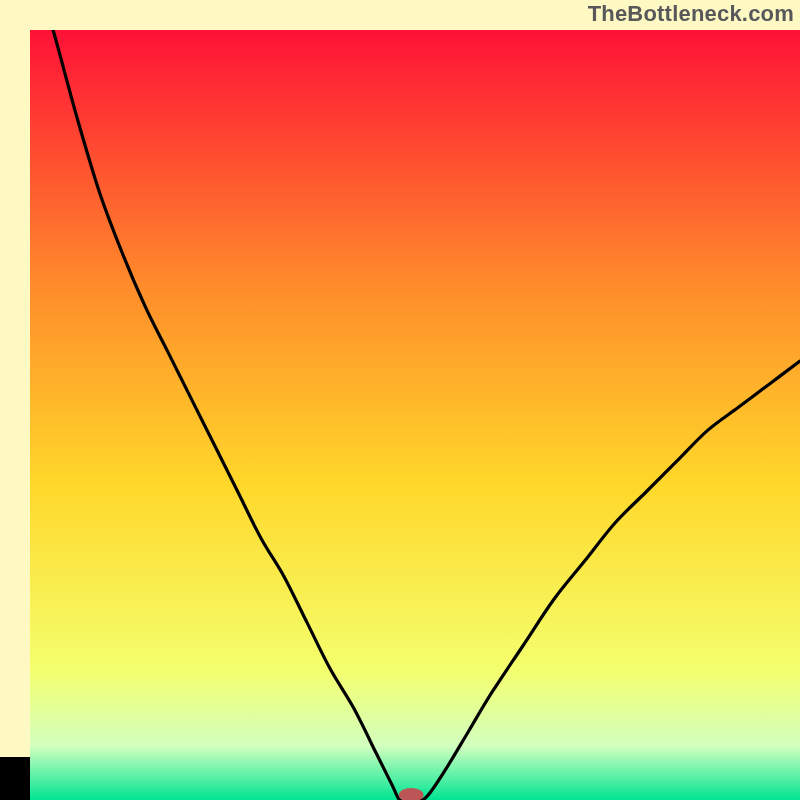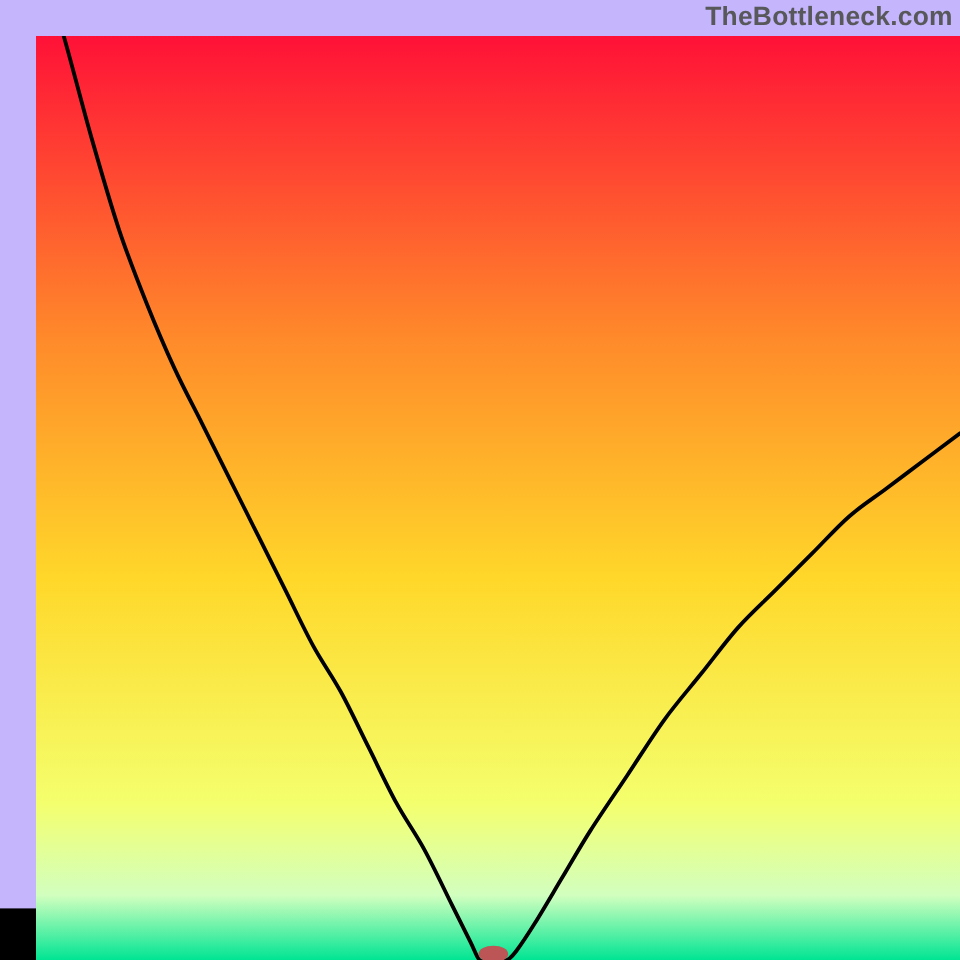--- a/index.html
+++ b/index.html
@@ -7,21 +7,21 @@
     padding: 0;
     width: 800px;
     height: 800px;
     background: #000000;
     overflow: hidden;
   }
   .frame {
     position: relative;
     width: 800px;
     height: 757px;
-    background: #c4b5fd;
+    background: #fef9c3;
   }
   .watermark {
     position: absolute;
     top: 1px;
     right: 6px;
     color: #58585a;
     font-family: Arial, Helvetica, sans-serif;
     font-size: 22px;
     font-weight: 600;
     letter-spacing: 0.2px;

